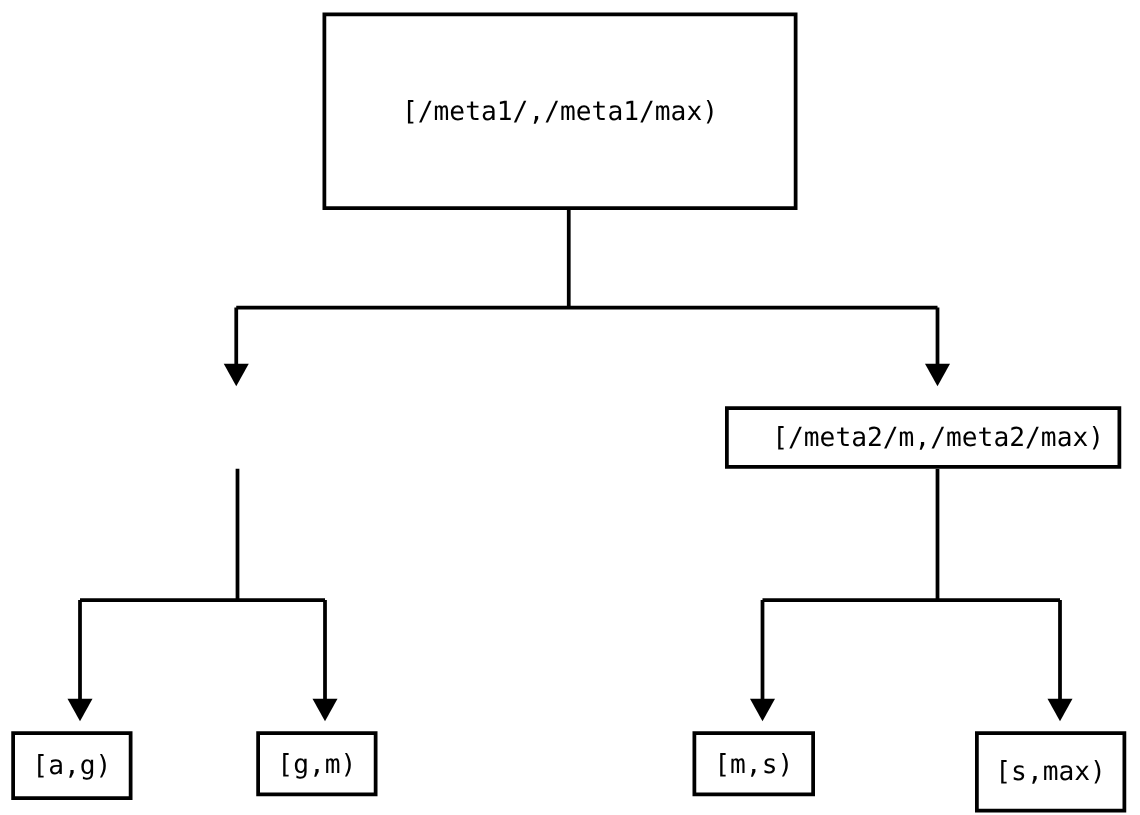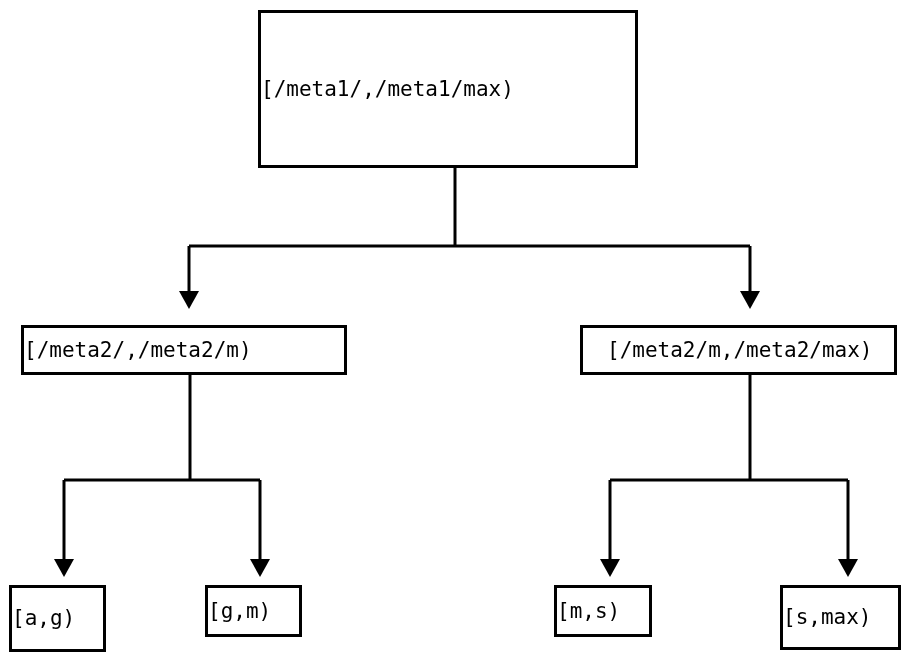--- a/index.html
+++ b/index.html
@@ -28,20 +28,21 @@
     height: 652px;
     display: block;
   }
   .node-box {
     position: absolute;
     box-sizing: border-box;
     border: 3px solid #000000;
     background: #ffffff;
     display: flex;
     align-items: center;
+    justify-content: center;
     color: #000000;
   }
   .node-label {
     font-family: "DejaVu Sans Mono", "Liberation Mono", monospace;
     font-size: 21px;
     line-height: 1;
     letter-spacing: 0px;
     white-space: pre;
     color: #000000;
   }
@@ -91,29 +92,26 @@
       <polygon points="600,559 620,559 610,577" fill="#000000"></polygon>
       <path d="M 848 480 L 848 560" stroke="#000000" stroke-width="3" fill="none"></path>
       <polygon points="838,559 858,559 848,577" fill="#000000"></polygon>
     </g>
   </svg>
 
   <div class="node-box root" style="left: 258px; top: 10px; width: 380px; height: 158px; border-color: rgb(0, 0, 0); border-width: 3px;">
     <span class="node-label">[/meta1/,/meta1/max)</span>
   </div>
 
-  <div class="node-box level1" style="left: 21px; top: 325px; width: 326px; height: 50px; border-color: rgb(0, 0, 0); border-width: 3px;">
-    <span class="node-label">[/meta2/,/meta2/m)</span>
-  </div>
 
   <div class="node-box level1" style="left: 580px; top: 325px; width: 317px; height: 50px; border-color: rgb(0, 0, 0); border-width: 3px; padding-left: 24px;">
     <span class="node-label">[/meta2/m,/meta2/max)</span>
   </div>
 
-  <div class="node-box leaf" style="left: 9px; top: 585px; width: 97px; height: 67px; border-color: rgb(0, 0, 0); border-width: 3px;">
+  <div class="node-box leaf" style="left: 9px; top: 585px; width: 97px; height: 55px; border-color: rgb(0, 0, 0); border-width: 3px;">
     <span class="node-label">[a,g)</span>
   </div>
 
   <div class="node-box leaf" style="left: 554px; top: 585px; width: 98px; height: 52px; border-color: rgb(0, 0, 0); border-width: 3px;">
     <span class="node-label">[m,s)</span>
   </div>
 
   <div class="node-box leaf" style="left: 205px; top: 585px; width: 97px; height: 52px; border-color: rgb(0, 0, 0); border-width: 3px;">
     <span class="node-label">[g,m)</span>
   </div>

